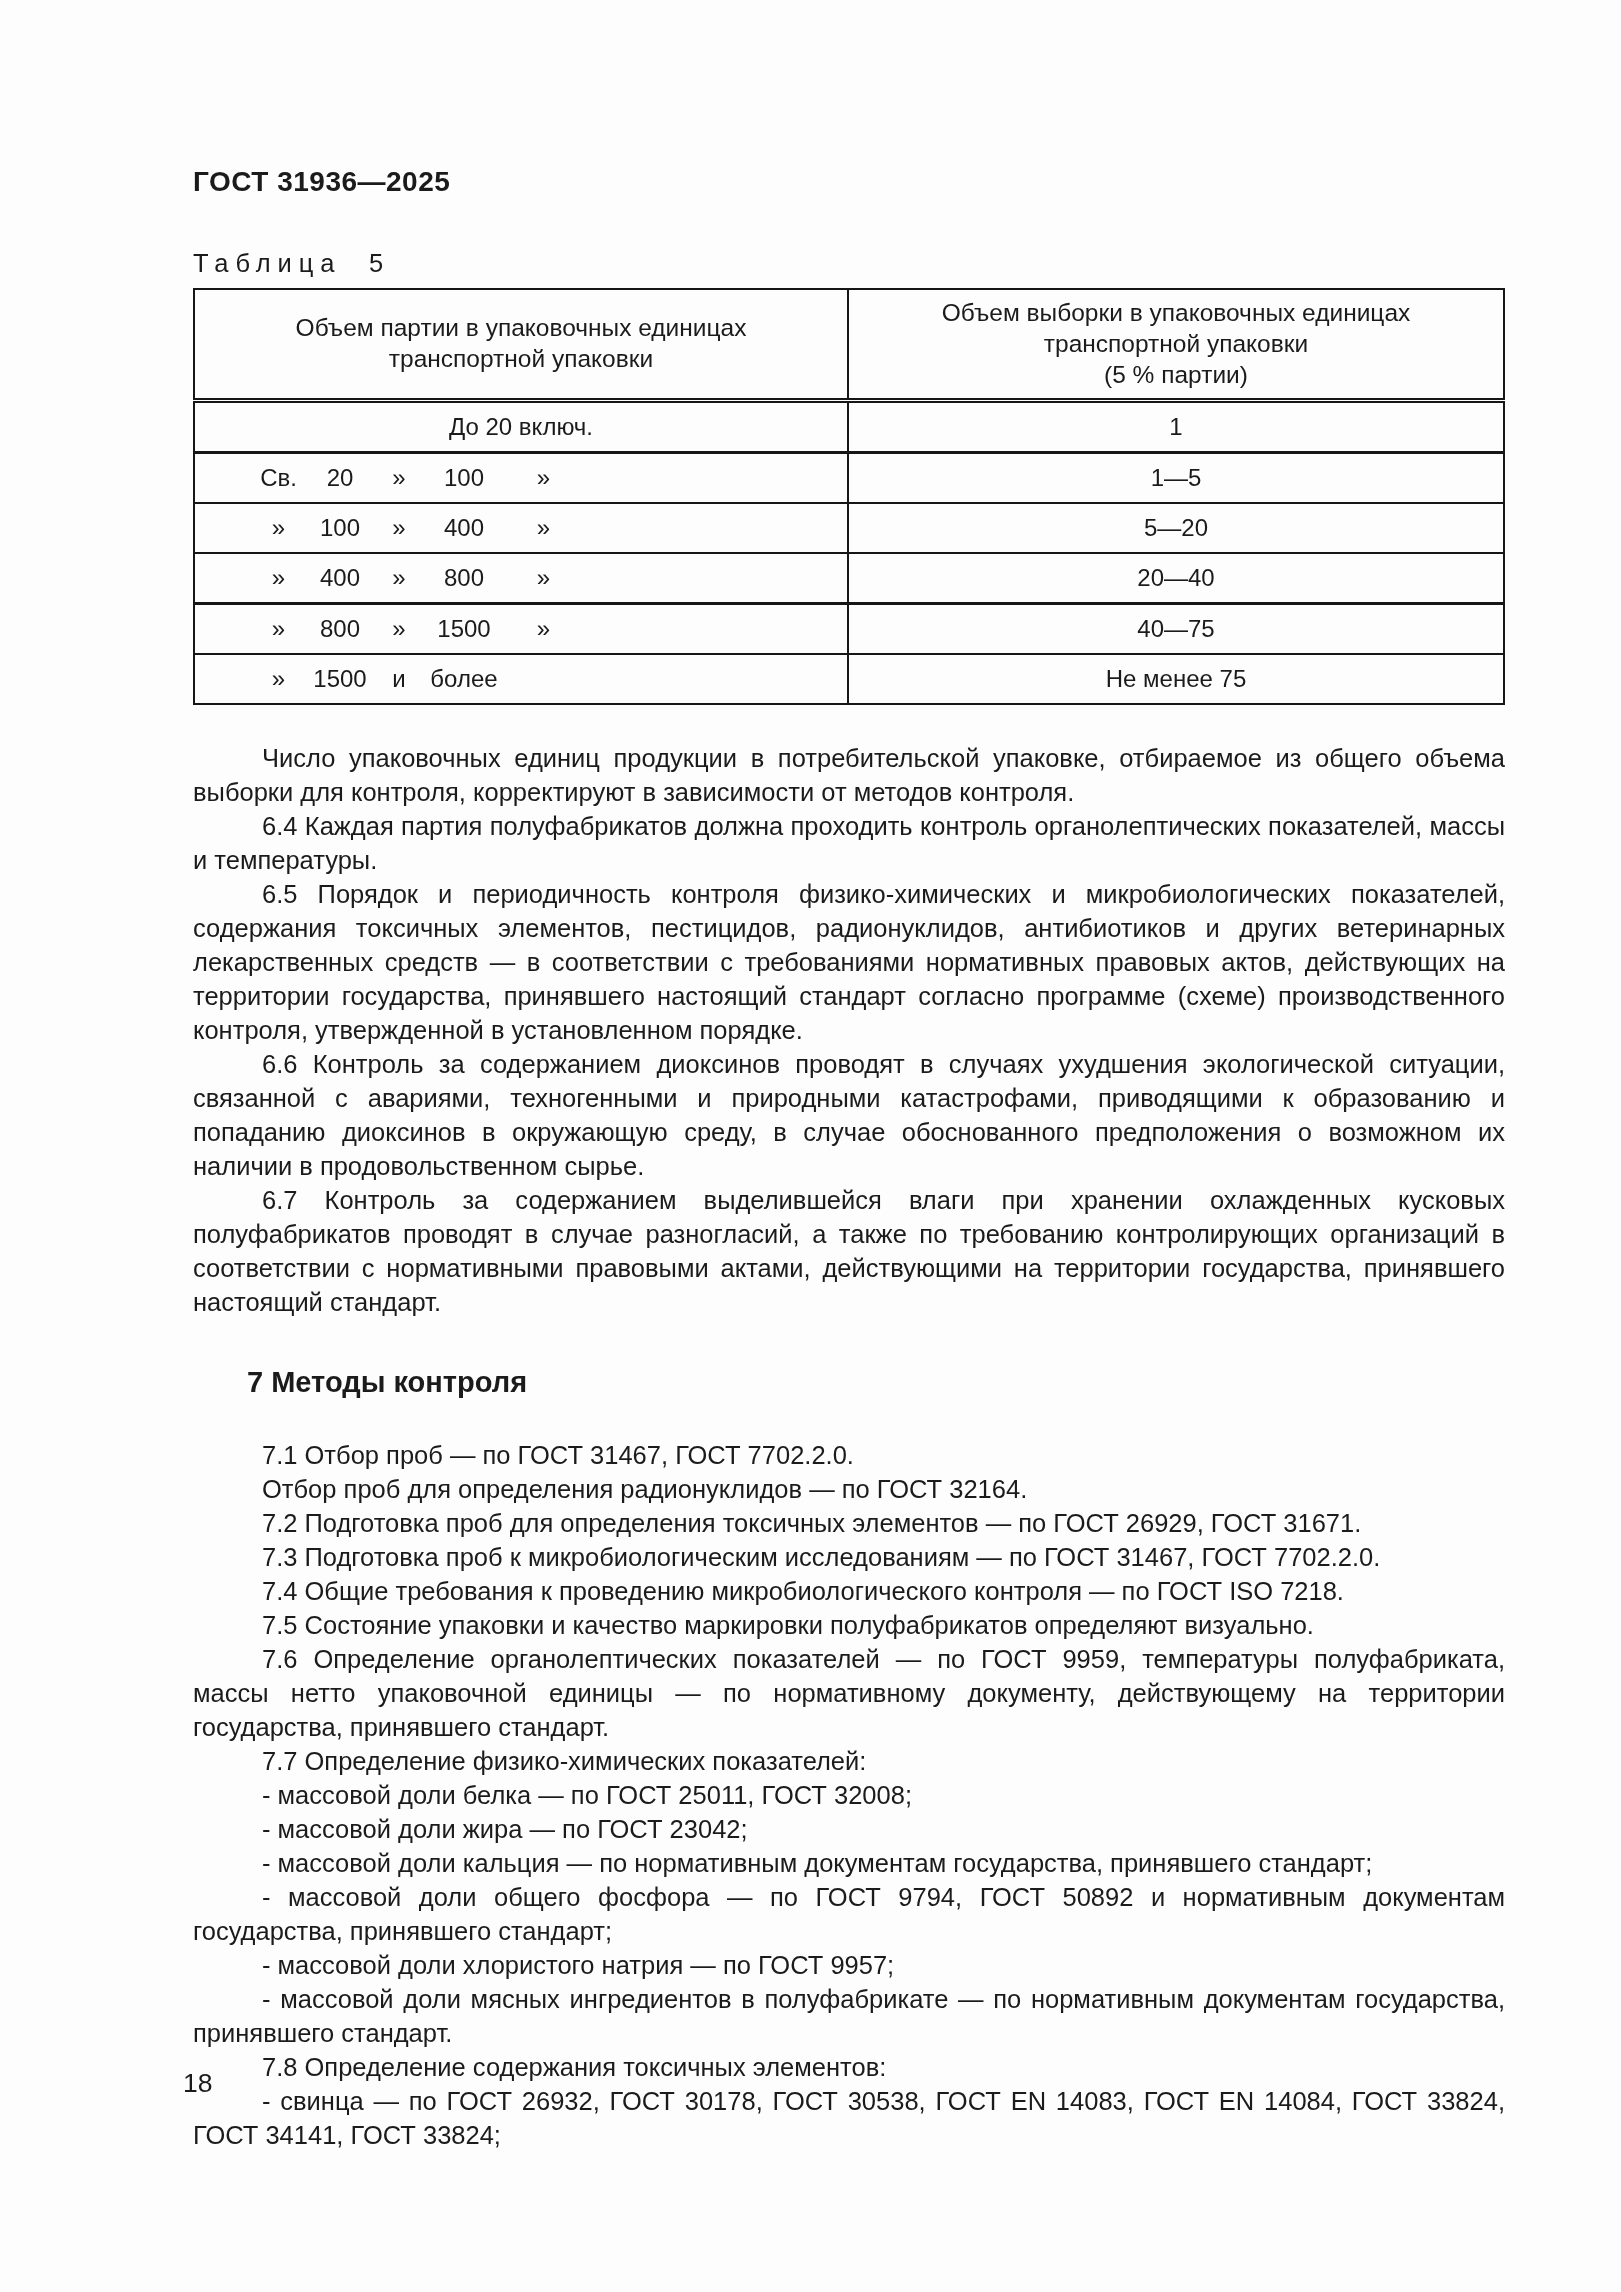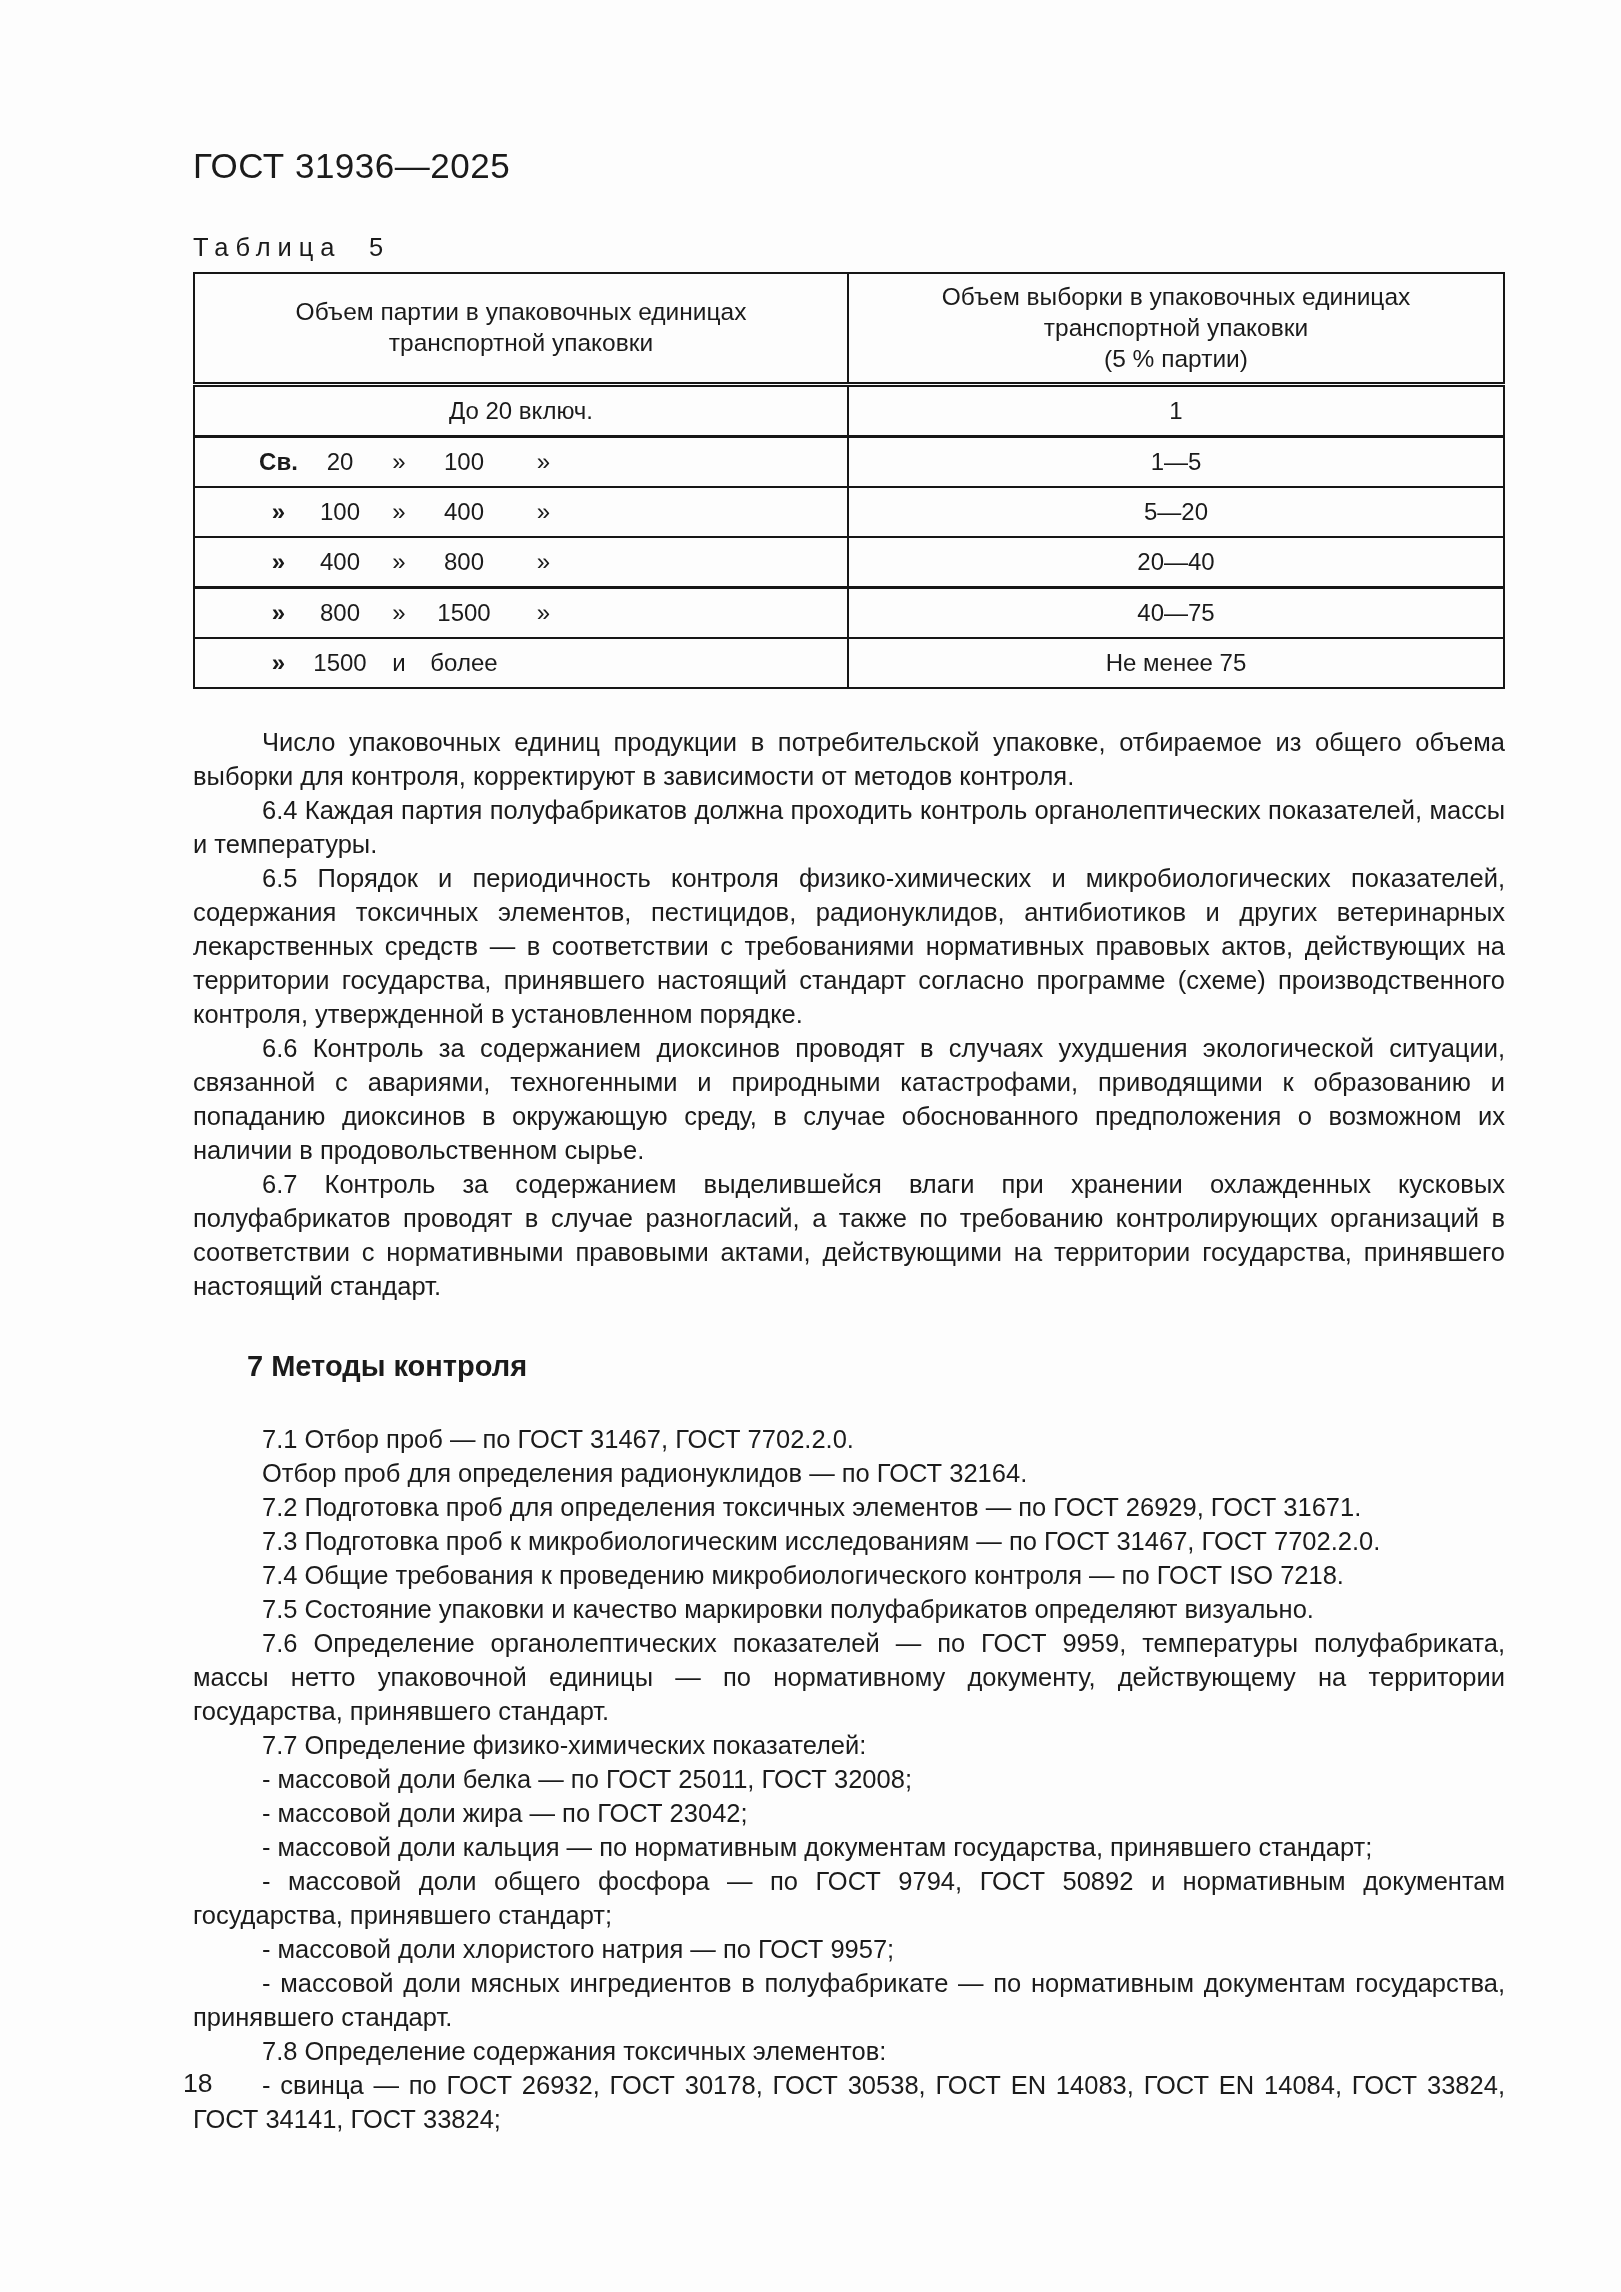--- a/index.html
+++ b/index.html
@@ -7,22 +7,22 @@
     position:relative;
     width:1621px;height:2293px;
     background:#fdfdfd;
     margin:0 auto;
     font-family:"Liberation Sans","DejaVu Sans",sans-serif;
     color:#1b1b1b;
     overflow:hidden;
   }
   .content{position:absolute;left:193px;top:149px;width:1312px;}
   .doc-code{
-    font-size:35px;line-height:33px;font-weight:normal;
-    letter-spacing:0.5px;margin:0 0 51px 0;
+    font-size:28px;line-height:33px;font-weight:bold;
+    letter-spacing:0.5px;margin:16px 0 51px 0;
   }
   .table-label{
     font-size:25.5px;letter-spacing:6.9px;word-spacing:13.7px;
     margin:0 0 9.8px 0;
   }
   table.sampling{
     width:100%;border-collapse:collapse;table-layout:fixed;
     border:2.9px solid #161616;
   }
   table.sampling th{
@@ -38,21 +38,21 @@
   .col-left{width:601px;}
   td.first,th.first{border-right:2.9px solid #161616;border-radius:7px;}
   tr.r1 td{border-bottom:3.9px solid #161616;}
   tr.r2 td{border-bottom:2.9px solid #161616;}
   tr.r3 td{border-bottom:2px solid #161616;}
   tr.r4 td{border-bottom:3.9px solid #161616;}
   tr.r5 td{border-bottom:2px solid #161616;}
   .cell-center{text-align:center;}
   .spread{display:flex;align-items:center;padding-left:54px;}
   .spread span{flex:0 0 auto;text-align:center;white-space:nowrap;}
-  .spread span:nth-child(1){width:59px;font-weight:bold;}
+  .spread span:nth-child(1){width:59px;}
   .spread span:nth-child(2){width:64px;}
   .spread span:nth-child(3){width:54px;}
   .spread span:nth-child(4){width:76px;}
   .spread span:nth-child(5){width:83px;}
   .sec{margin-top:36px;}
   p.para{
     margin:0;font-size:25.5px;line-height:34px;
     text-align:justify;text-indent:69px;
   }
   h2.sec-heading{

